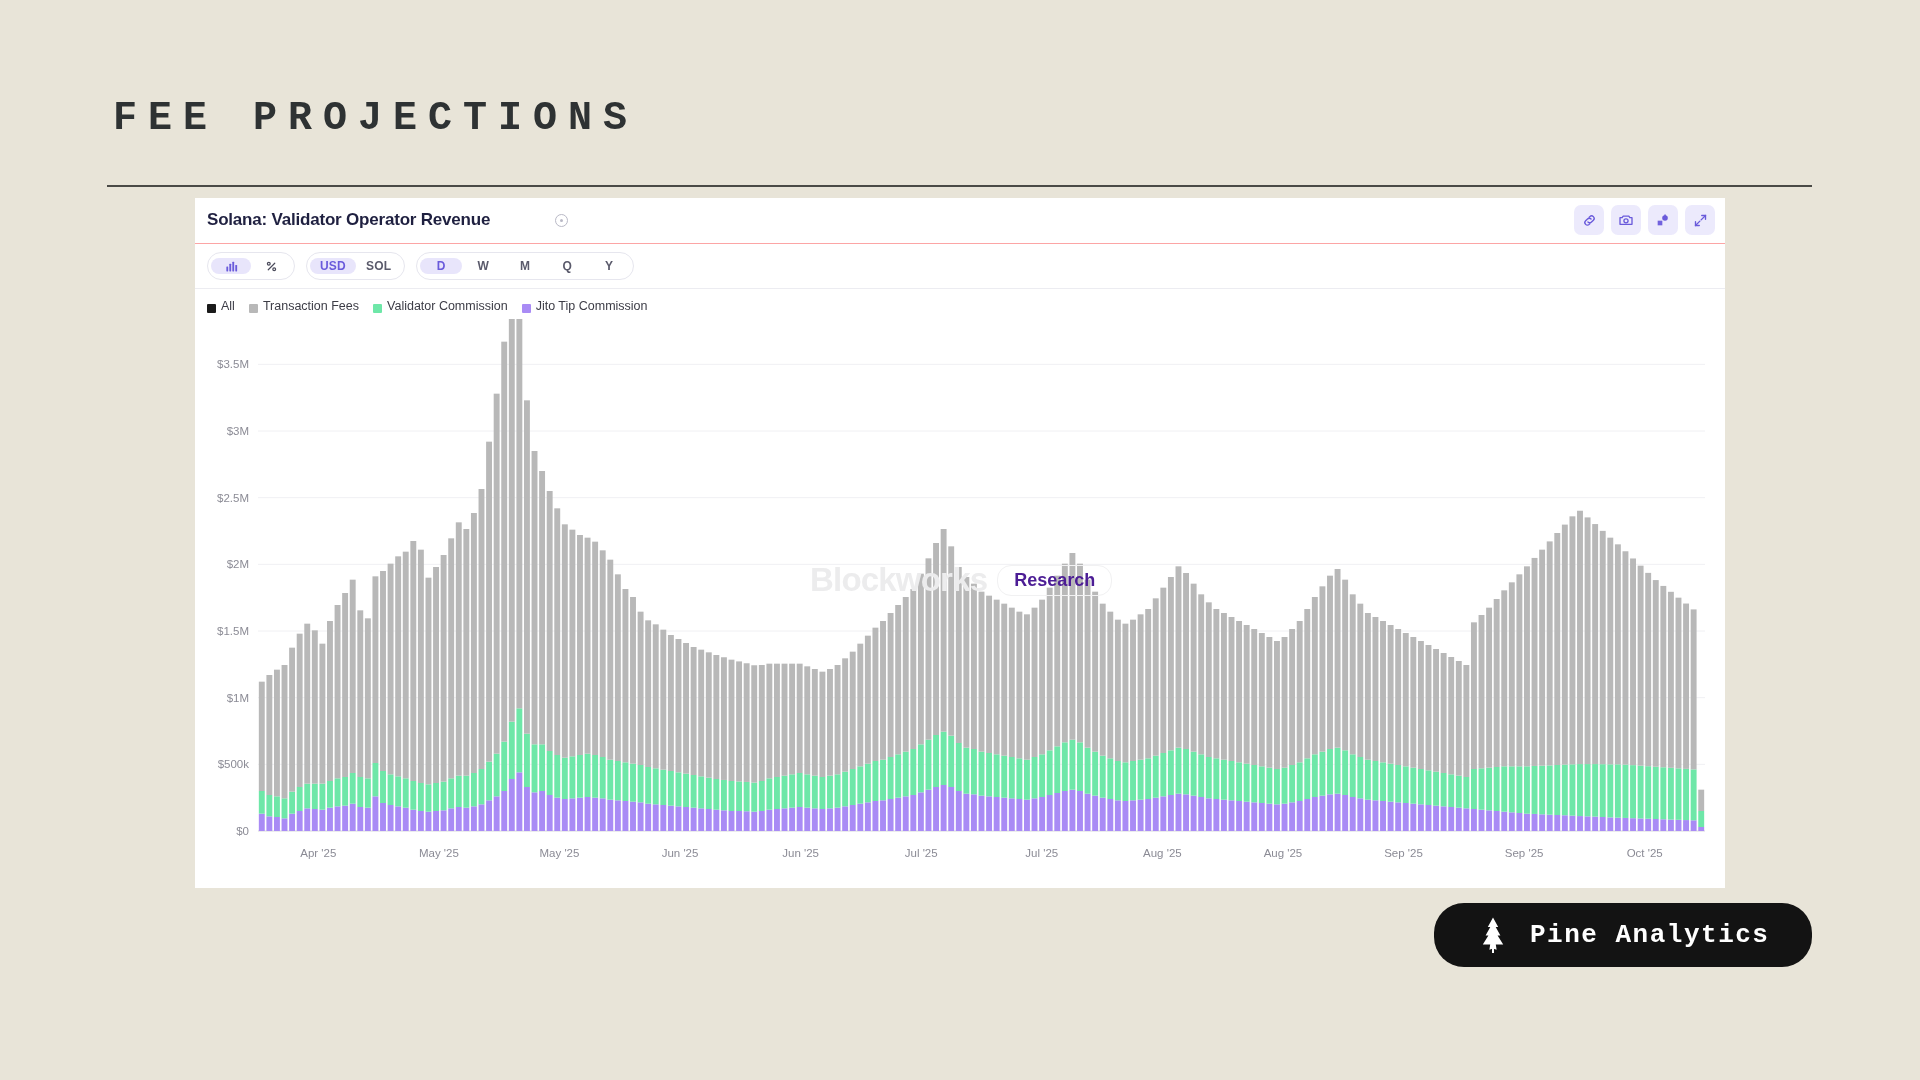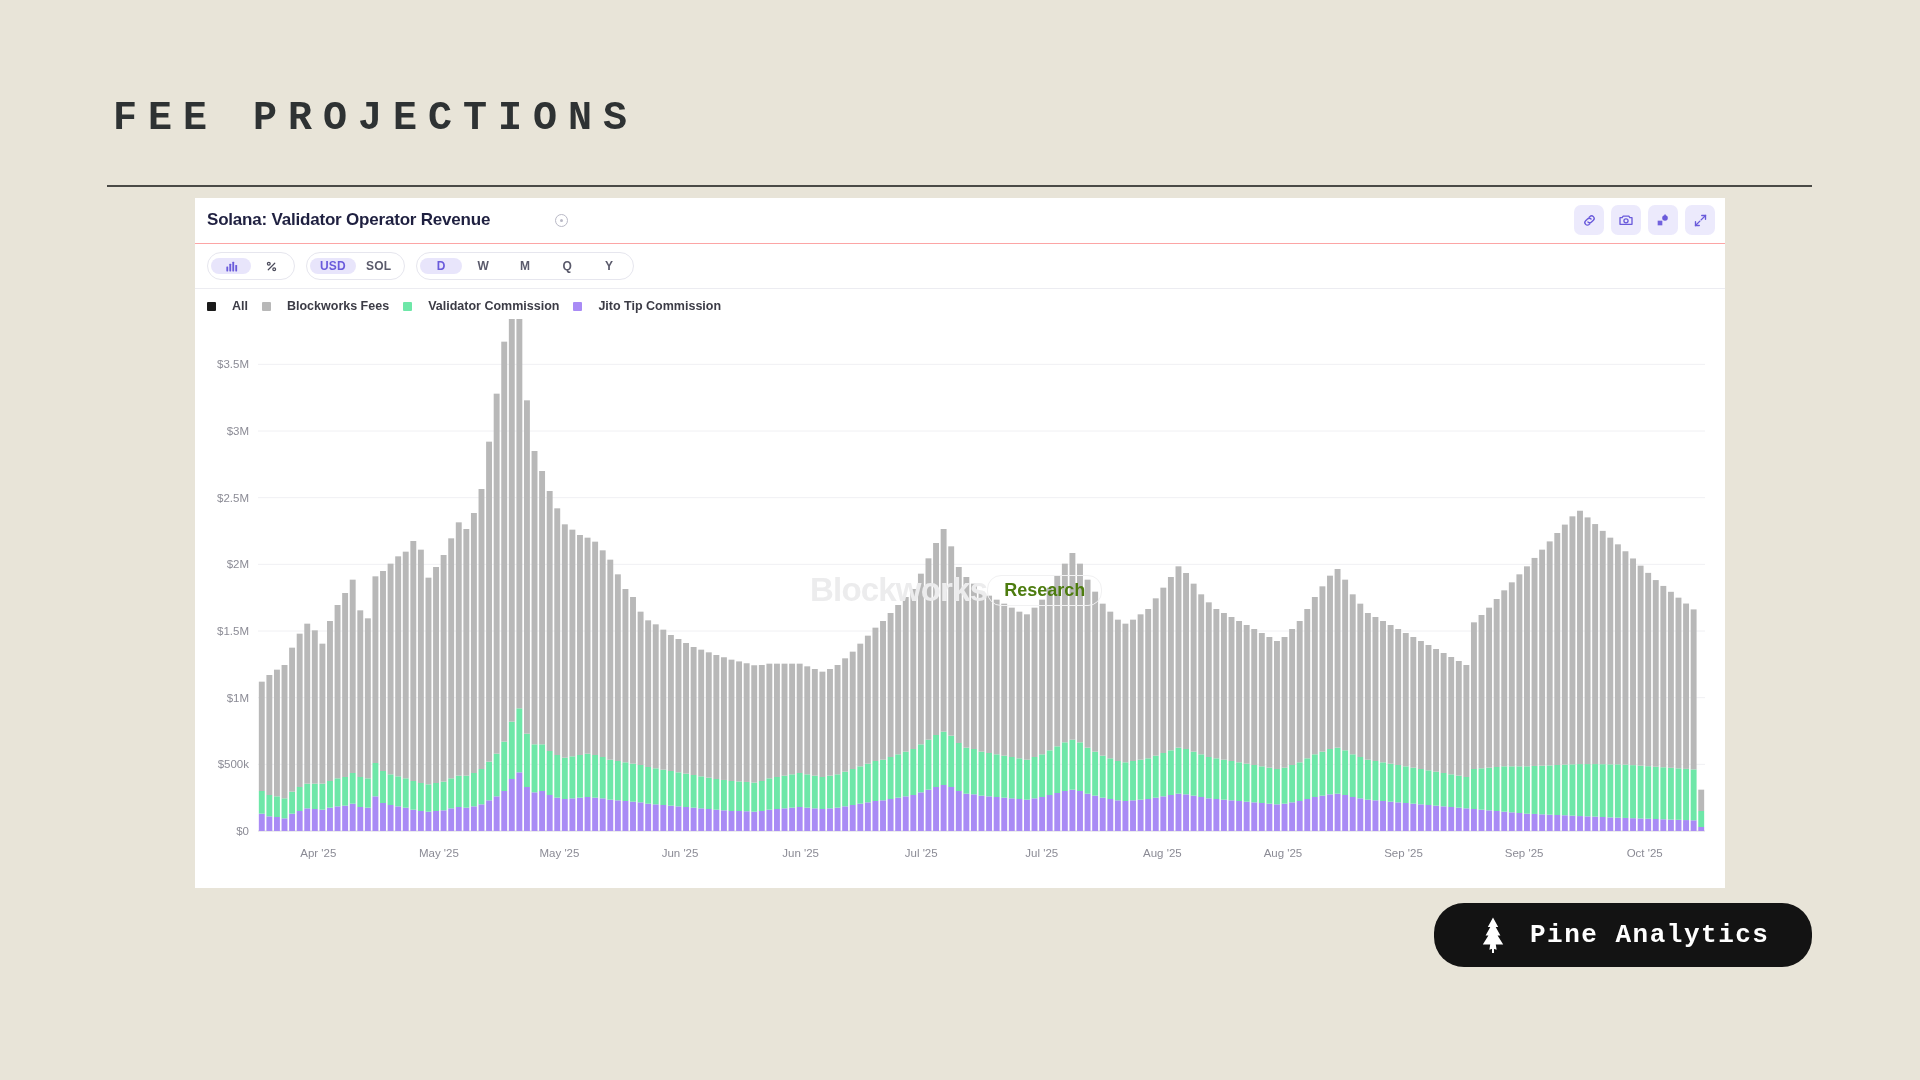--- a/index.html
+++ b/index.html
@@ -121,51 +121,50 @@
   
   .legend{
     display:flex;
     align-items:center;
     gap:5px;
     padding:10px 0 6px 12px;
     font-size:12.5px;
     color:#3c3c46;
   }
   .legend-item{
-    display:flex;align-items:center;gap:16px;
+    display:flex;align-items:flex-end;gap:5px;
     margin-right:9px;
     cursor:pointer;
-    font-weight:bold;
   }
   .legend-swatch{width:9px;height:9px;border-radius:1px;display:block;}
 
   
   .plot-wrap{
     position:relative;
     height:560px;
   }
   .plot-svg{display:block;}
   .watermark{
     position:absolute;
     left:calc(50% - 150px);
-    top:252px;
-    display:flex;align-items:center;
+    top:242px;
+    display:flex;align-items:center;gap:10px;
     pointer-events:none;
     user-select:none;
   }
   .wm-text{
     font-size:33px;
     font-weight:700;
     color:#ececed;
     letter-spacing:-0.8px;
   }
   .wm-badge{
     font-size:18px;
     font-weight:600;
-    color:#4d7c0f;
+    color:#4c1d95;
     border:1px solid #f1f1f2;
     border-radius:14px;
     padding:4px 16px;
   }
 
   
   .brand{
     position:absolute;
     left:1434px; top:903px;
     width:378px; height:64px;
@@ -261,21 +260,21 @@
     </div>
   </div>
 
   <div class="legend">
     <div class="legend-item">
       <span class="legend-swatch" style="background:#1a1a1a"></span>
       <span>All</span>
     </div>
     <div class="legend-item">
       <span class="legend-swatch" style="background:#b8b8b8"></span>
-      <span>Blockworks Fees</span>
+      <span>Transaction Fees</span>
     </div>
     <div class="legend-item">
       <span class="legend-swatch" style="background:#6ee7a8"></span>
       <span>Validator Commission</span>
     </div>
     <div class="legend-item">
       <span class="legend-swatch" style="background:#a98bf5"></span>
       <span>Jito Tip Commission</span>
     </div>
   </div>

